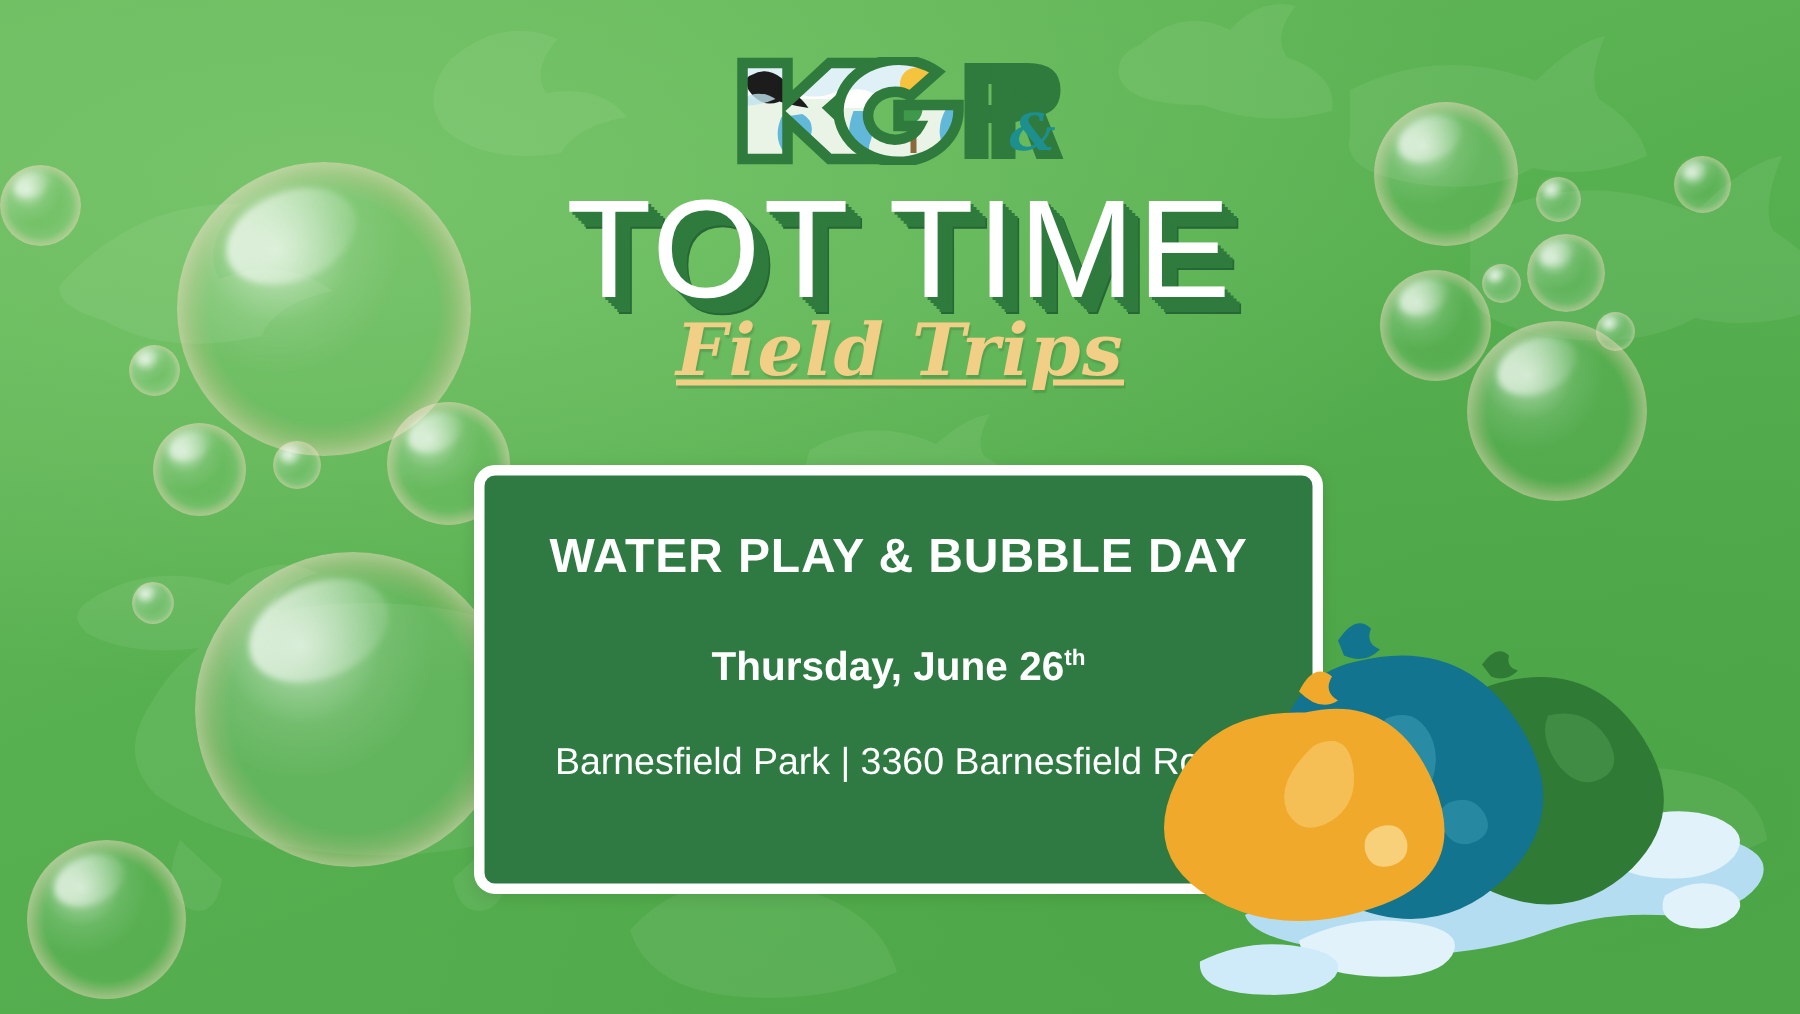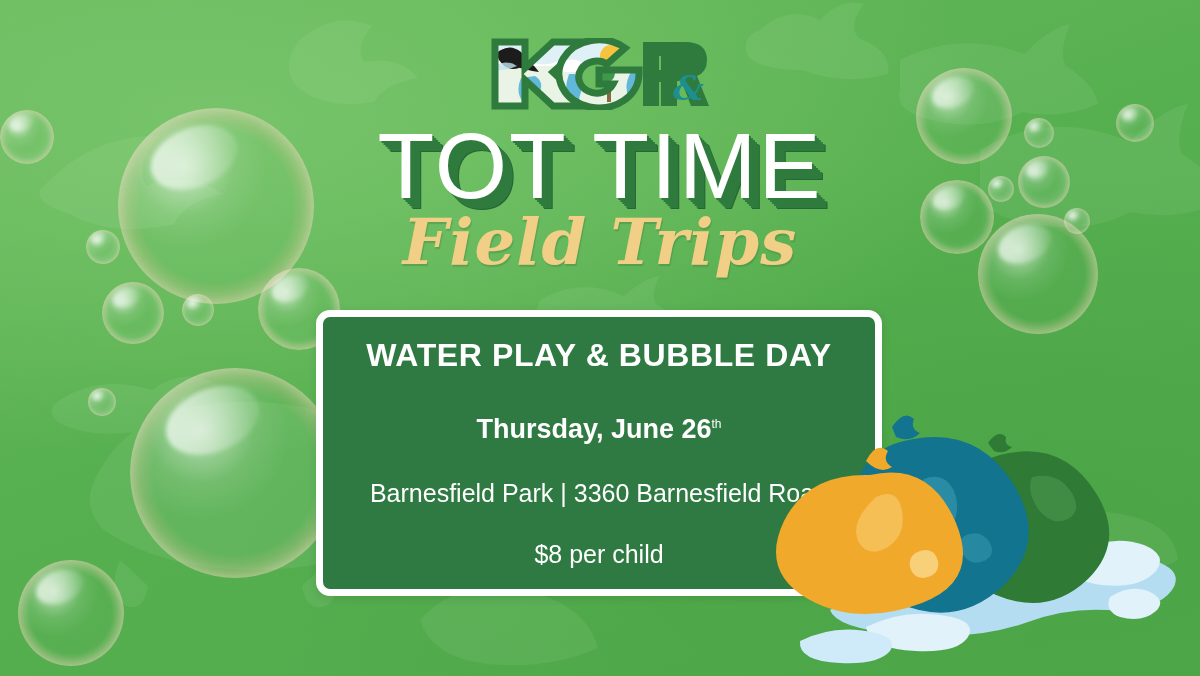--- a/index.html
+++ b/index.html
@@ -50,41 +50,42 @@
     font-weight:normal; font-size:93px; line-height:.95;
     letter-spacing:2px; color:#ffffff;
     text-shadow:
        2px 2px 0 #2f7a3d,  4px 4px 0 #2f7a3d,  6px 6px 0 #2f7a3d,
        8px 8px 0 #2f7a3d, 10px 10px 0 #2f7a3d, 11px 11px 0 #276635;
   }
   .title-script{
     position:absolute; left:0; right:0; top:88px;
     font-family:"DejaVu Serif", serif;
     font-style:italic; font-weight:bold;
-    font-size:64px; line-height:1;
+    font-size:48px; line-height:1;
     color:#f2cf86; letter-spacing:1px;
     text-shadow:1px 2px 1px rgba(60,110,55,.30);
+    text-decoration:underline;
   }
 
   
   .info-box{
     position:absolute; left:316px; top:310px;
     width:566px; height:286px;
     background:#2f7a42;
     border:7px solid #ffffff;
     border-radius:14px;
     display:flex; flex-direction:column;
     align-items:center; justify-content:center;
     gap:0;
     box-shadow:0 2px 10px rgba(0,0,0,.10);
   }
   .info-line{ color:#ffffff; text-align:center; width:100%; }
   .l-head{ font-size:32px; font-weight:bold; letter-spacing:.6px; margin-bottom:40px;text-align:center; }
   .l-date{ font-size:27px; font-weight:bold; margin-bottom:34px; }
-  .l-date sup{ font-size:12px; font-weight:normal; vertical-align:super; }
+  .l-date sup{ font-size:15px; font-weight:bold; vertical-align:super; }
   .l-place{ font-size:25px; font-weight:normal; margin-bottom:32px; }
   .l-price{ font-size:25px; font-weight:normal; }
 
   
   .balloons{ position:absolute; left:770px; top:405px; width:430px; height:271px; }
   .balloons svg{ width:100%; height:100%; display:block; }
 </style>
 </head>
 <body>
 
@@ -185,21 +186,20 @@
     <div class="title-main">TOT TIME</div>
     <div class="title-script">Field Trips</div>
   </div>
 
   <div class="info-box">
     <div class="info-line l-head">WATER PLAY &amp; BUBBLE DAY</div>
     <div class="info-line l-date">
       <span>Thursday, June 26</span><sup>th</sup>
     </div>
     <div class="info-line l-place">Barnesfield Park | 3360 Barnesfield Road</div>
-    <div class="info-line l-price">$8 per child</div>
   </div>
 
   <div class="balloons">
     <svg viewBox="0 0 430 271" role="img" aria-hidden="true">
 
       <g>
         <path d="M60 205 q50-30 130-24 q70 6 118-18 q40-20 80-6 q26 10 14 28 q-16 22 -66 20 q-40-2 -78 12 q-56 20 -130 12 q-62-6 -68-24 z" fill="#b5ddf2"></path>
         <path d="M300 150 q40-22 74-10 q24 10 12 26 q-16 18 -54 14 q-36-4 -32-30 z" fill="#e2f2fb"></path>
         <path d="M96 222 q40-20 86-10 q24 6 16 20 q-10 16 -52 14 q-46-2 -50-24 z" fill="#e2f2fb"></path>
         <path d="M30 236 q36-18 76-8 q22 6 14 18 q-12 14 -50 12 q-42-2 -40-22 z" fill="#cfeaf8"></path>

